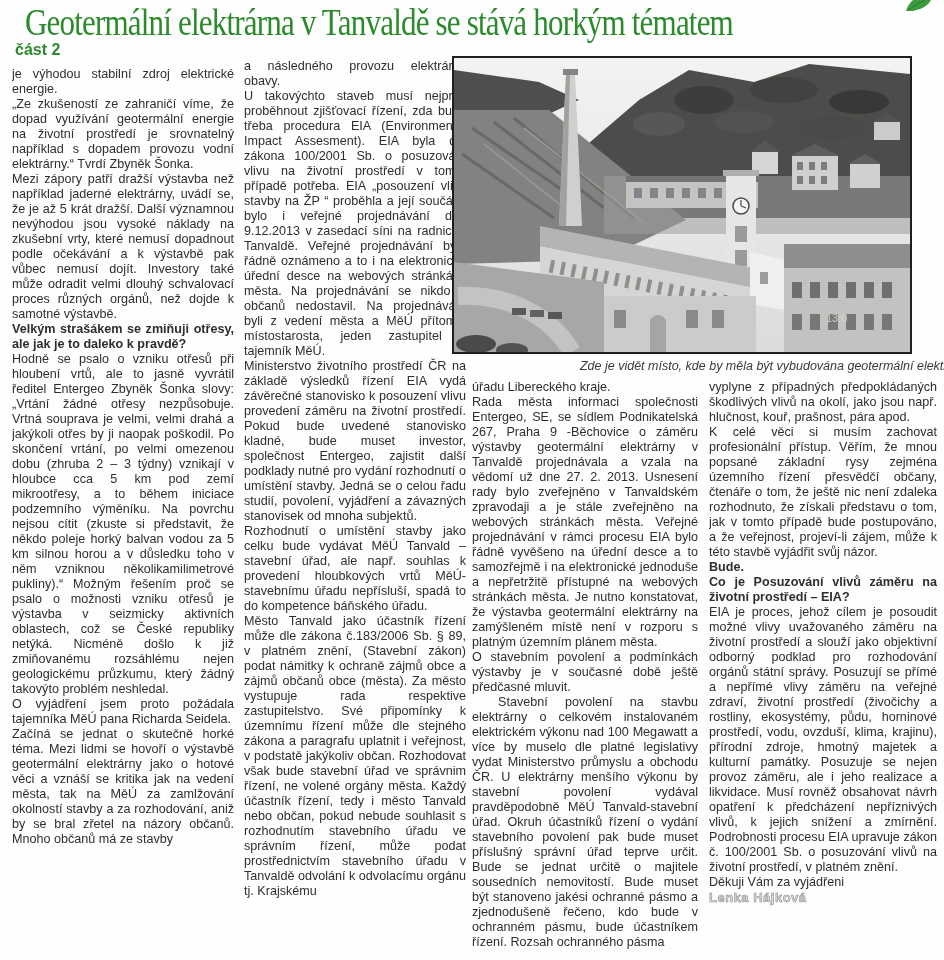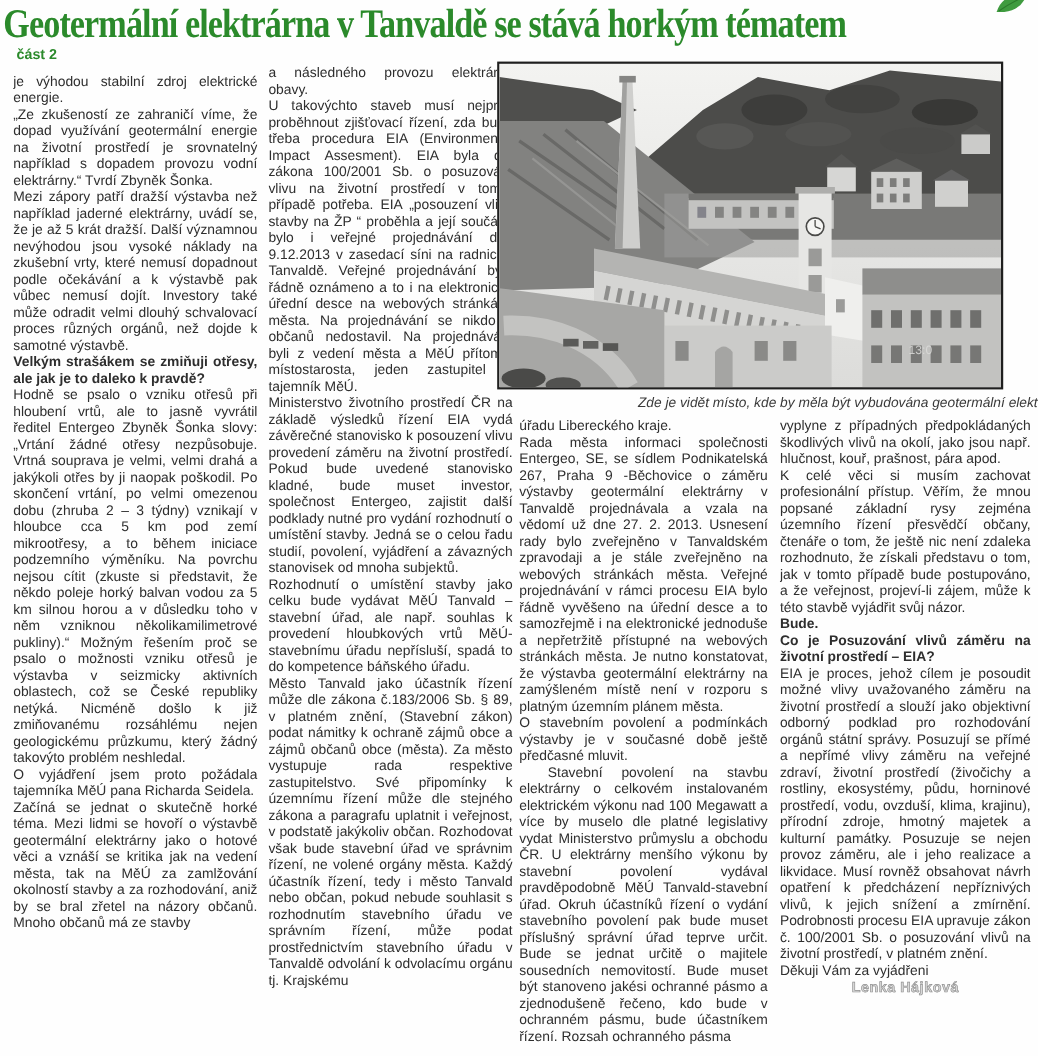--- a/index.html
+++ b/index.html
@@ -1,37 +1,37 @@
 <!DOCTYPE html>
 <html><head>
 <meta charset="utf-8">
 <style>
   html,body{margin:0;padding:0;background:#ffffff;}
   .page{position:relative;width:944px;height:960px;background:#fefefe;overflow:hidden;
         font-family:"Liberation Sans",sans-serif;color:#2e2e2e;}
   
-  .headline{position:absolute;top:1px;left:3px;margin:0;white-space:nowrap;
-            font-family:"Liberation Serif",serif;font-weight:bold;font-size:37px;
+  .headline{position:absolute;top:1px;left:25px;margin:0;white-space:nowrap;
+            font-family:"Liberation Serif",serif;font-weight:normal;font-size:37px;
             color:#2b8a2b;letter-spacing:-1px;}
   .headline .squeeze{display:inline-block;transform:scaleX(.84);transform-origin:left center;}
   .part-label{position:absolute;top:42px;left:15px;color:#2b8a2b;font-weight:bold;
-              font-size:13px;line-height:15px;}
+              font-size:16px;line-height:15px;}
   .leaf{position:absolute;top:-9px;right:8px;}
   
   .col{position:absolute;text-align:justify;font-size:12.6px;line-height:15px;overflow:hidden;}
   #col1{left:12px; top:67px; width:222px;height:892px;}
   #col2{left:244px;top:59px; width:222px;height:900px;}
   #col3{left:472px;top:380px;width:226px;height:579px;}
   #col4{left:709px;top:380px;width:228px;height:579px;}
   p.blk{margin:0;}
   .gap{margin-top:15px;}
   .indent{text-indent:26px;}
   .bold{font-weight:bold;}
   .greenhead{color:#3aa03a;font-weight:bold;margin-top:15px;margin-bottom:15px;}
-  .signature{text-align:center;font-weight:bold;font-size:13px;letter-spacing:.5px;
+  .signature{text-align:left;font-weight:bold;font-size:13px;letter-spacing:.5px;
              color:#d9d9d9;-webkit-text-stroke:.6px #8f8f8f;margin-top:2px;}
   
   .photo-figure{position:absolute;left:452px;top:56px;width:524px;margin:0;}
   .photo-frame{display:block;width:460px;height:298px;border:2px solid #1f1f1f;
                box-sizing:border-box;background:#e9e9e7;}
   figcaption{font-style:italic;font-size:12.5px;color:#3a3a3a;text-align:right;margin-top:5px;}
 </style>
 </head>
 <body>
 

